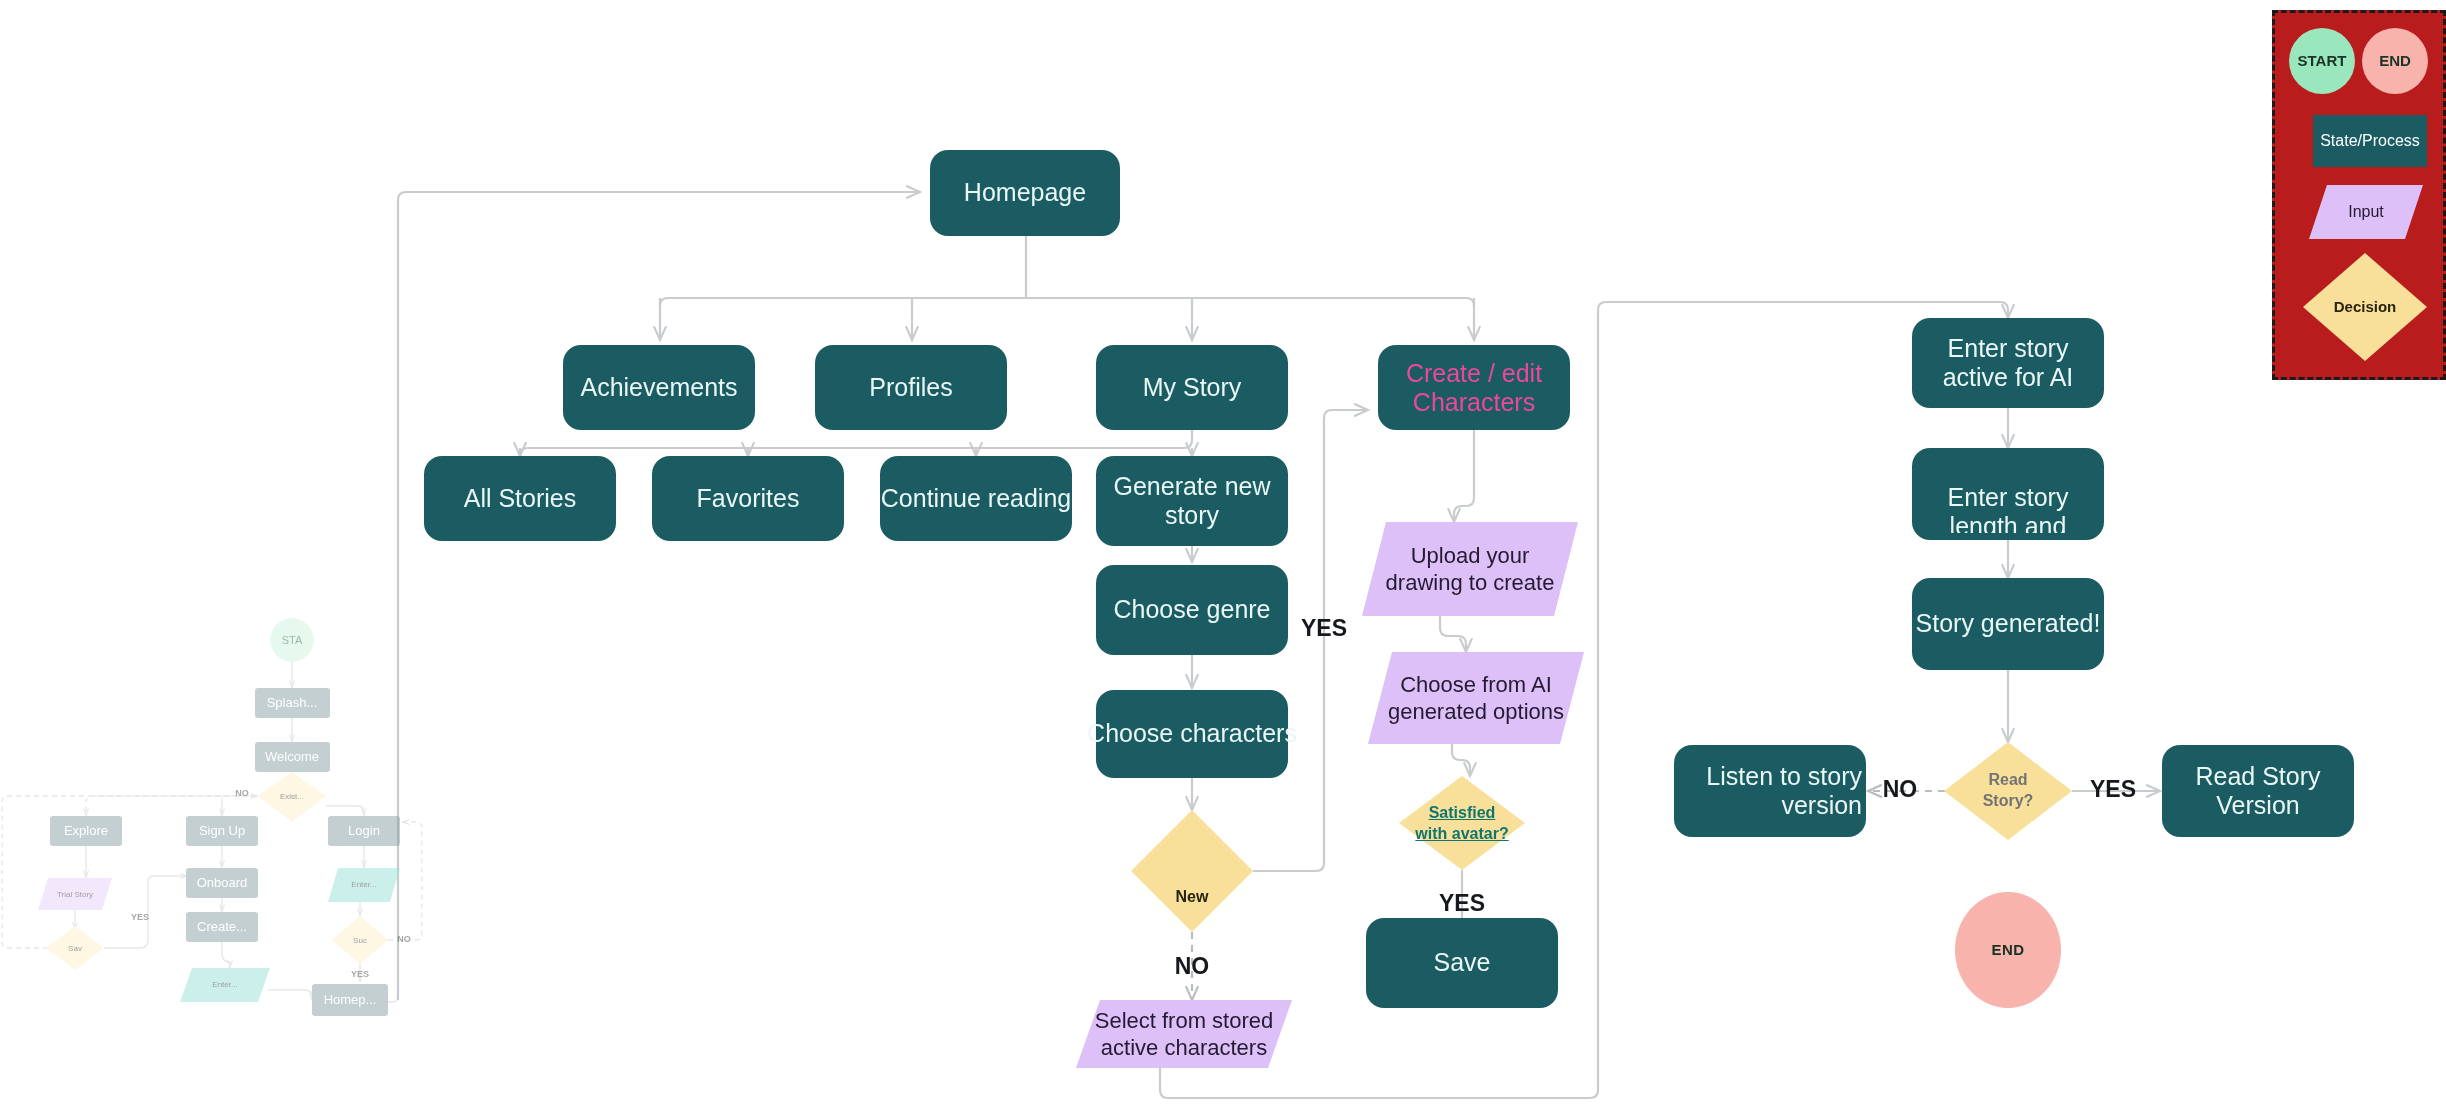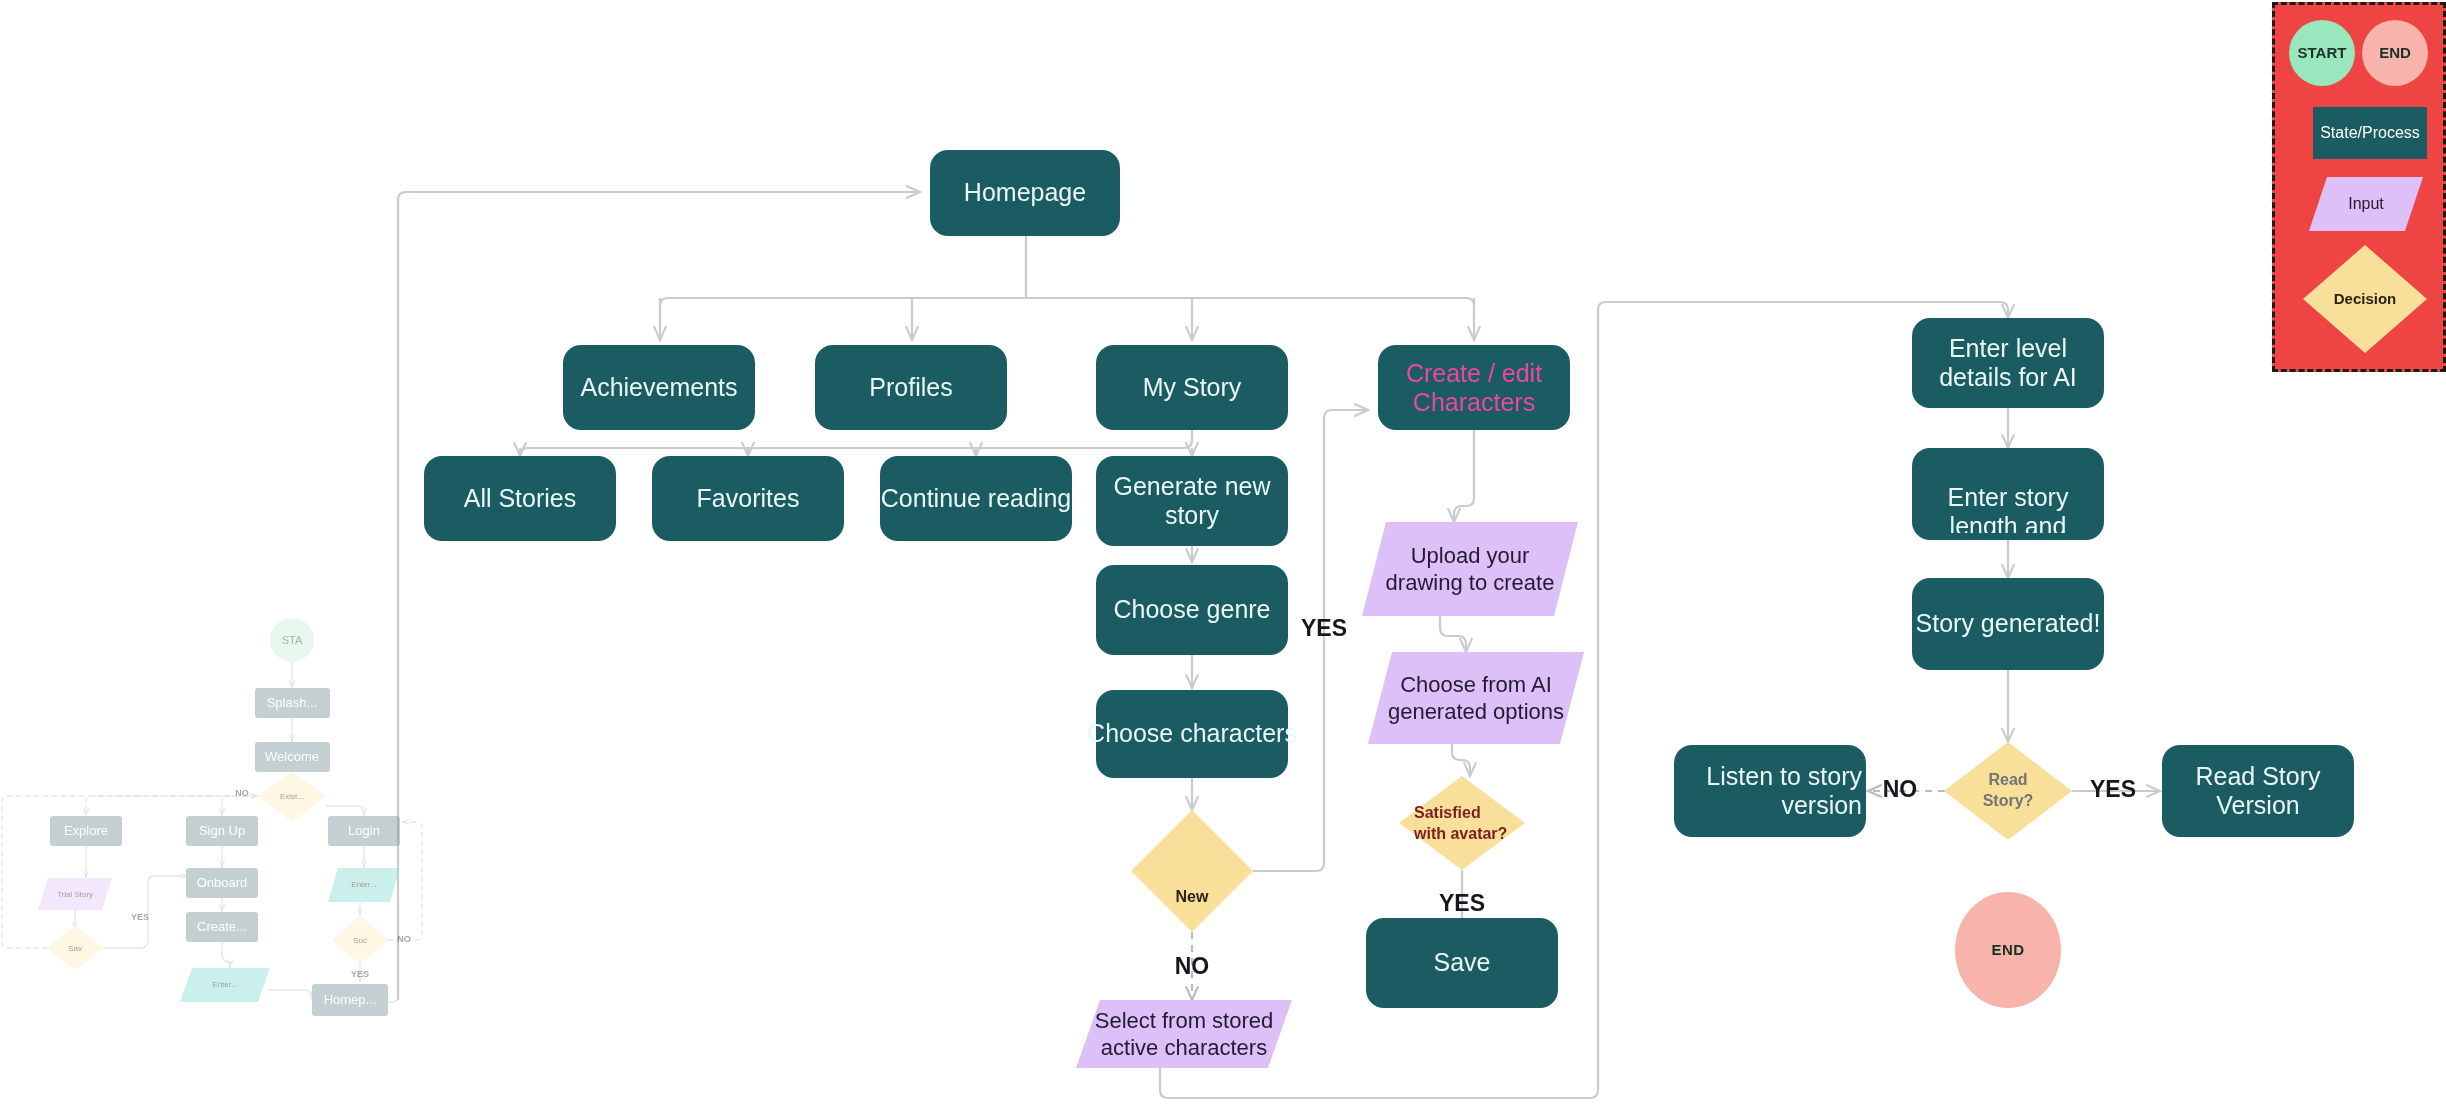--- a/index.html
+++ b/index.html
@@ -16,22 +16,22 @@
   .lgTerm{fill:#1b3326;font-size:15px;font-weight:700;}
   .mProcTxt{fill:#ffffff;font-size:13px;}
   .mSmallTxt{fill:#2a2a2a;font-size:8px;}
   .mTermTxt{fill:#2f5f47;font-size:11px;}
   .mLbl{fill:#3d3d3d;font-size:9px;font-weight:700;}
   .link{fill:none;stroke:#c9ccce;stroke-width:2.2;}
   .mlink{fill:none;stroke:#c9ccce;stroke-width:1.4;}
   .mlinkDash{fill:none;stroke:#c9ccce;stroke-width:1.4;stroke-dasharray:5 4;}
   .dashLink{fill:none;stroke:#b9bdc0;stroke-width:2.2;stroke-dasharray:7 6;}
   #minimap{position:absolute;left:0;top:600px;width:460px;height:460px;opacity:.46;}
-  #legend{position:absolute;left:2272px;top:2px;width:168px;height:364px;
-          border:3px dashed #1b1b1b;background:#ef4444;}
+  #legend{position:absolute;left:2272px;top:10px;width:168px;height:364px;
+          border:3px dashed #1b1b1b;background:#b91c1c;}
 </style>
 </head>
 <body>
 
 <div id="stage">
 
   <svg id="canvas" viewBox="0 0 2446 1109">
     <defs>
       <marker id="arw" viewBox="0 0 10 10" refX="9" refY="5" markerWidth="7" markerHeight="7" orient="auto-start-reverse">
         <path d="M0,1 L9,5 L0,9" fill="none" stroke="#c9ccce" stroke-width="1.4"></path>
@@ -170,33 +170,33 @@
     <g>
       <polygon points="1392,652 1584,652 1560,744 1368,744" fill="#dcc0f7"></polygon>
       <foreignObject x="1384" y="654" width="184" height="88">
         <div xmlns="http://www.w3.org/1999/xhtml" style="display:flex;align-items:center;justify-content:center;height:100%;color:#241a33;font:22px 'Liberation Sans',sans-serif;text-align:center;line-height:1.25;">Choose from AI generated options</div>
       </foreignObject>
     </g>
 
     <g>
       <polygon points="1462,776 1525,823 1462,870 1399,823" fill="#f8e09a"></polygon>
       <foreignObject x="1414" y="790" width="96" height="68">
-        <div xmlns="http://www.w3.org/1999/xhtml" style="display:flex;align-items:center;justify-content:center;height:100%;color:#7f1d1d;font:600 16px 'Liberation Sans',sans-serif;line-height:1.3;">Satisfied with avatar?</div>
+        <div xmlns="http://www.w3.org/1999/xhtml" style="display:flex;align-items:center;justify-content:center;height:100%;color:#0f766e;font:600 16px 'Liberation Sans',sans-serif;text-align:center;line-height:1.3;text-decoration:underline;">Satisfied with avatar?</div>
       </foreignObject>
     </g>
 
     <g>
       <rect x="1366" y="918" width="192" height="90" rx="18" fill="#1b5c62"></rect>
       <text class="nodeTxt procTxt" x="1462" y="964">Save</text>
     </g>
 
     <g>
       <rect x="1912" y="318" width="192" height="90" rx="18" fill="#1b5c62"></rect>
       <foreignObject x="1916" y="325" width="184" height="76">
-        <div xmlns="http://www.w3.org/1999/xhtml" style="display:flex;align-items:center;justify-content:center;height:100%;color:#eaf7f7;font:25px 'Liberation Sans',sans-serif;text-align:center;line-height:1.18;">Enter level details for AI</div>
+        <div xmlns="http://www.w3.org/1999/xhtml" style="display:flex;align-items:center;justify-content:center;height:100%;color:#eaf7f7;font:25px 'Liberation Sans',sans-serif;text-align:center;line-height:1.18;">Enter story active for AI</div>
       </foreignObject>
     </g>
 
     <g>
       <rect x="1912" y="448" width="192" height="92" rx="18" fill="#1b5c62"></rect>
       <foreignObject x="1916" y="455" width="184" height="78">
         <div xmlns="http://www.w3.org/1999/xhtml" style="display:flex;align-items:center;justify-content:center;height:100%;color:#eaf7f7;font:25px 'Liberation Sans',sans-serif;text-align:center;line-height:1.18;margin-top:33px;">Enter story length and reading level</div>
       </foreignObject>
     </g>
 

